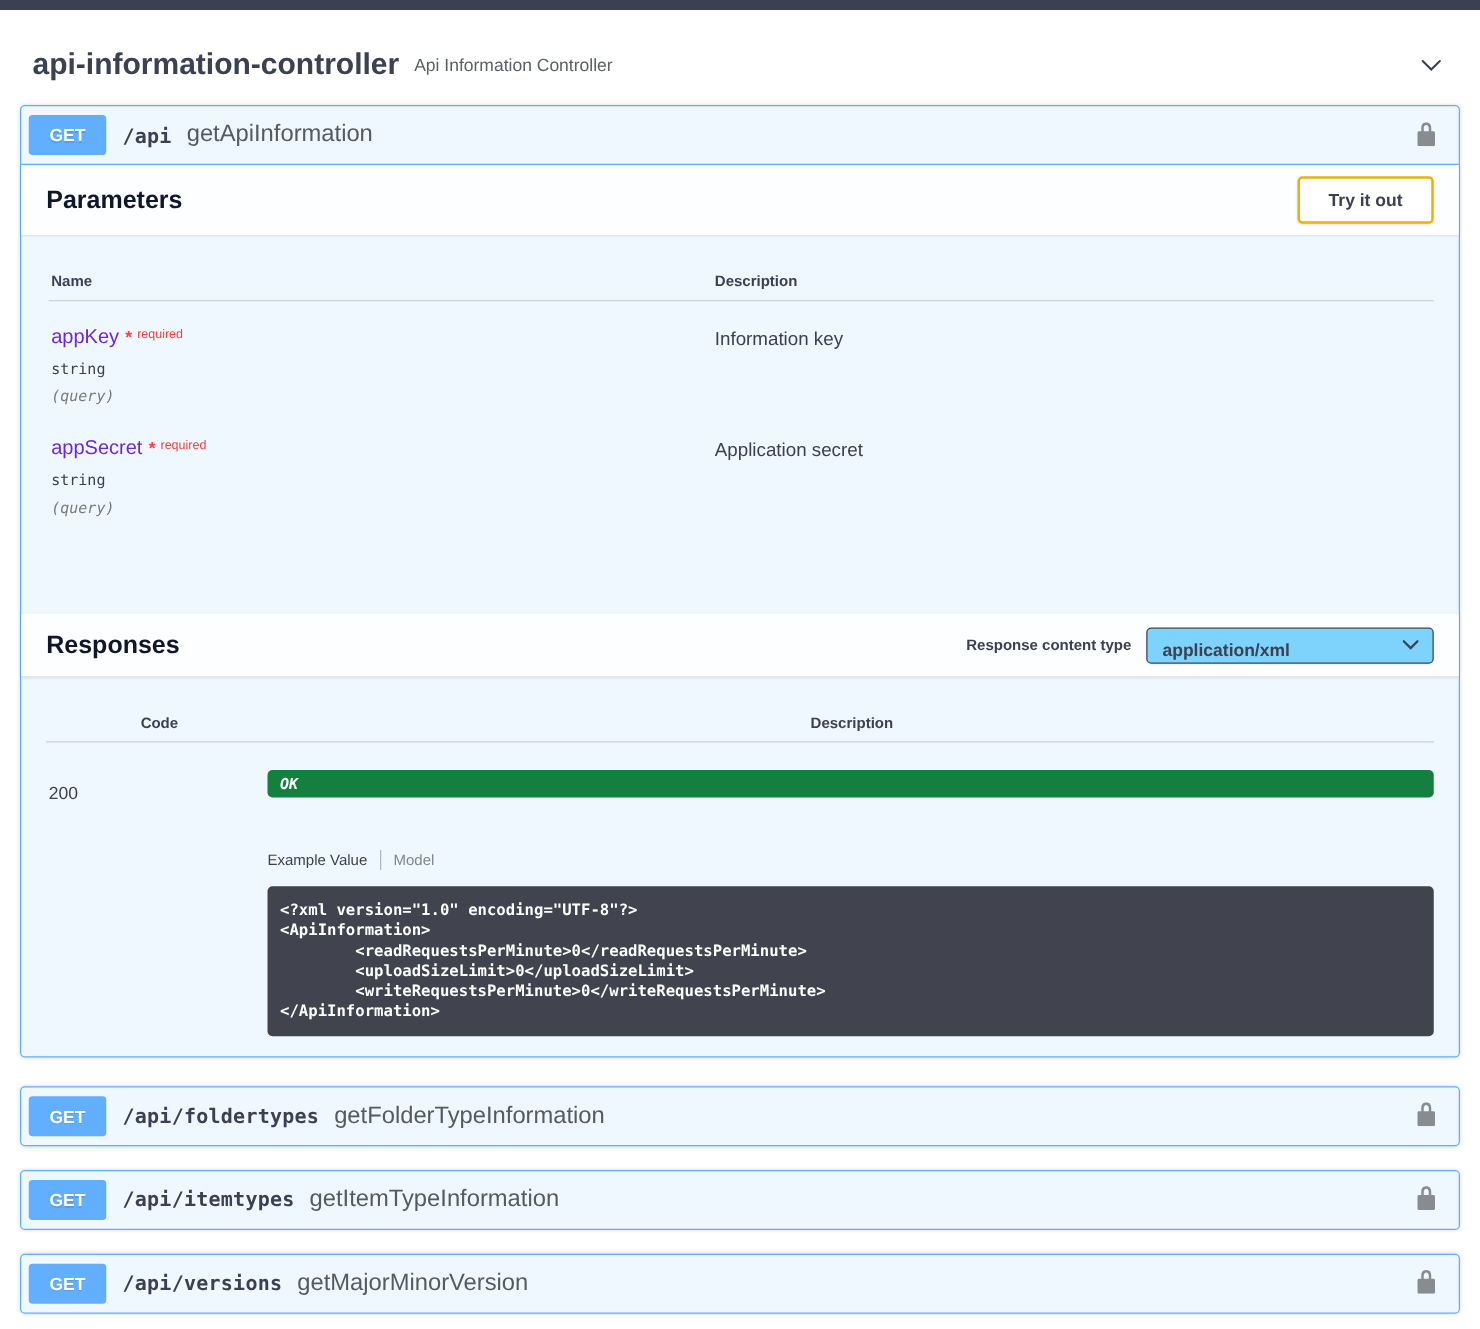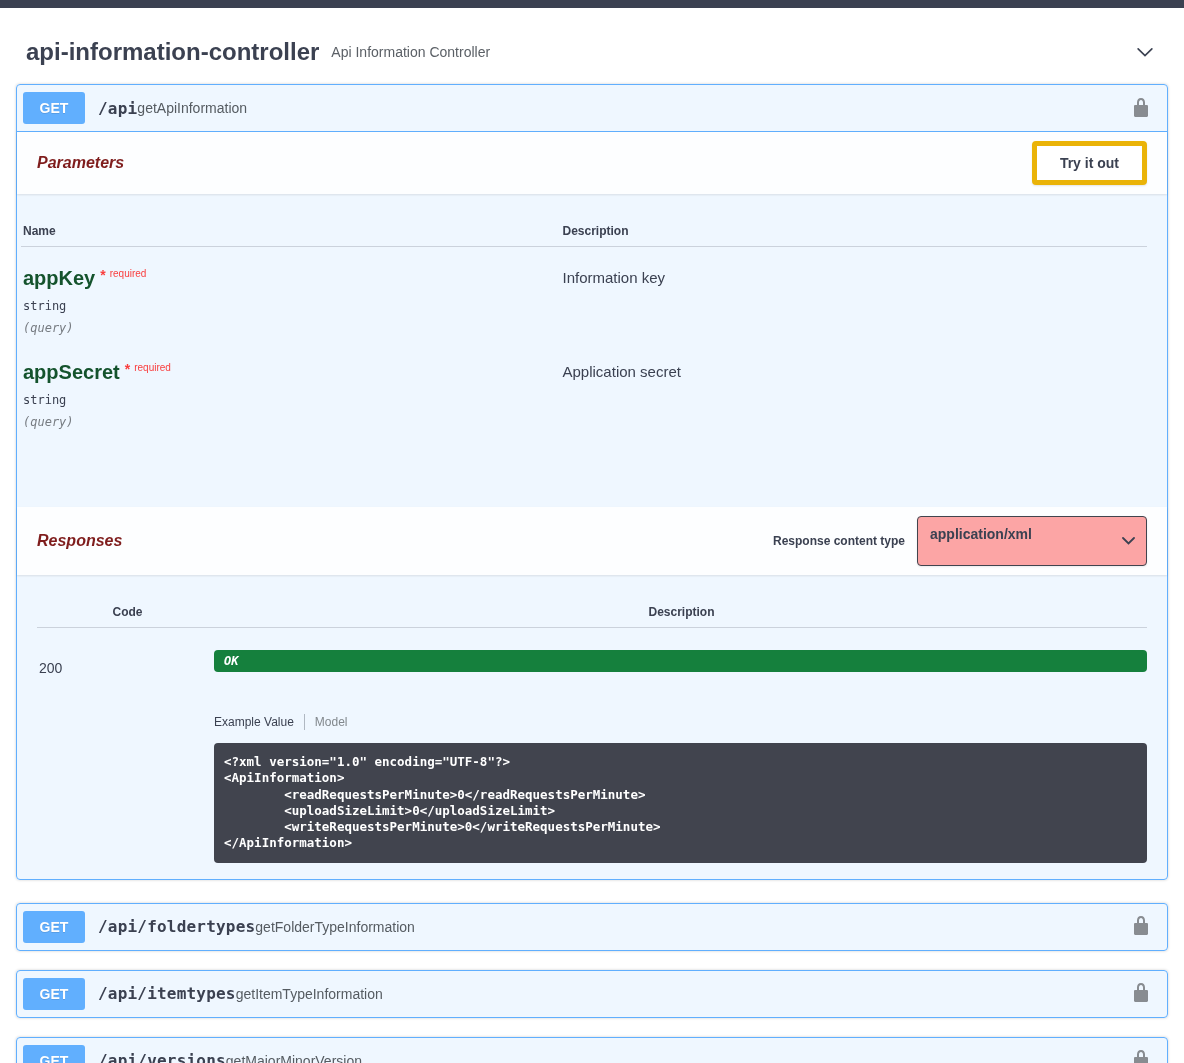--- a/index.html
+++ b/index.html
@@ -33,61 +33,61 @@
   }
   .opblock.open { margin-bottom: 23px; }
   .opblock-summary { display: flex; align-items: center; padding: 7px 14px 7px 6px; cursor: pointer; }
   .opblock.open > .opblock-summary { border-bottom: 1px solid #61affe; }
   .method-badge {
     background: #61affe; color: #fff; font-weight: bold; font-size: 14px;
     border-radius: 3px; width: 62px; padding: 8px 0; text-align: center;
     text-shadow: 0 1px 0 rgba(0,0,0,.1); flex: 0 0 auto;
   }
   .op-path { font-family: "DejaVu Sans Mono", monospace; font-size: 16px; font-weight: 600; color: #3b4151; margin-left: 13px; letter-spacing: .2px; }
-  .op-summary-text { font-size: 14px; color: #555b61; }
+  .op-summary-text { font-size: 19px; color: #555b61; margin-left: 12px; }
   .lock-btn { margin-left: auto; background: none; border: none; cursor: pointer; display: flex; align-items: center; padding: 2px; }
 
   
   .section-header {
     display: flex; align-items: center; justify-content: space-between;
     background: rgba(255,255,255,.85);
     padding: 9px 20px; min-height: 50px;
     box-shadow: 0 1px 2px rgba(0,0,0,.10);
   }
-  .section-title { font-size: 16px; font-weight: bold; color: #7f1d1d; font-style: italic; }
+  .section-title { font-size: 20px; font-weight: bold; color: #0f172a; }
   .tryout-btn {
-    background: #fff; border: 5px solid #eab308; border-radius: 4px;
+    background: #fff; border: 2px solid #eab308; border-radius: 4px;
     padding: 9px 23px; font-size: 14px; font-weight: bold; color: #3b4151;
     font-family: "Liberation Sans", sans-serif; cursor: pointer;
     box-shadow: 0 1px 2px rgba(0,0,0,.1);
   }
 
   
-  .params-body { padding: 22px 20px 72px 4px; border-radius: 31px; }
+  .params-body { padding: 22px 20px 72px 22px; border-radius: 31px; }
   .t-head { display: grid; grid-template-columns: 48% 52%; padding: 8px 0 8px 2px; border-bottom: 1px solid rgba(59,65,81,.2); }
   .t-col-label { font-size: 12px; font-weight: bold; color: #3b4151; }
   .param-row { display: grid; grid-template-columns: 48% 52%; padding: 20px 0 6px 2px; }
   .param-name-line { display: flex; align-items: flex-start; }
-  .param-name { font-size: 20px; font-weight: bold; color: #14532d; }
+  .param-name { font-size: 16px; font-weight: normal; color: #6d28d9; }
   .required-star { color: #f93e3e; font-weight: bold; font-size: 14px; margin-left: 5px; }
   .required-label { color: #f93e3e; font-size: 10px; margin-left: 4px; position: relative; top: 1px; }
   .param-type { font-family: "DejaVu Sans Mono", monospace; font-size: 12px; color: #3b4151; margin-top: 9px; }
   .param-in { font-family: "DejaVu Sans Mono", monospace; font-size: 12px; font-style: italic; color: #777c82; margin-top: 8px; }
   .param-desc { font-size: 15px; color: #3b4151; padding-top: 2px; }
 
   
   .resp-ct { display: flex; align-items: center; }
   .resp-ct-label { font-size: 12px; font-weight: bold; color: #3b4151; margin-right: 12px; padding-left: 44px; }
   .select-wrap { position: relative; }
   .content-type-select {
     -webkit-appearance: none; appearance: none;
     border: 1px solid #41444e; border-radius: 4px;
-    background: #fca5a5; color: #3b4151;
+    background: #7dd3fc; color: #3b4151;
     font-family: "Liberation Sans", sans-serif; font-size: 14px; font-weight: bold;
-    padding: 9px 42px 23px 12px; min-width: 230px; cursor: pointer;
+    padding: 9px 42px 2px 12px; min-width: 230px; cursor: pointer;
     box-shadow: 0 1px 2px rgba(0,0,0,.08);
   }
   .select-chevron { position: absolute; right: 12px; top: 50%; transform: translateY(-50%); pointer-events: none; display: flex; }
 
   
   .responses-body { padding: 22px 20px 16px 20px; }
   .resp-head { display: grid; grid-template-columns: 177px 1fr; padding: 8px 0 8px 2px; border-bottom: 1px solid rgba(59,65,81,.2); text-align: center; }
   .resp-row { display: grid; grid-template-columns: 177px 1fr; padding-top: 22px; }
   .resp-code { font-size: 14px; color: #3b4151; padding-top: 10px; padding-left: 2px; }
   .ok-box {

